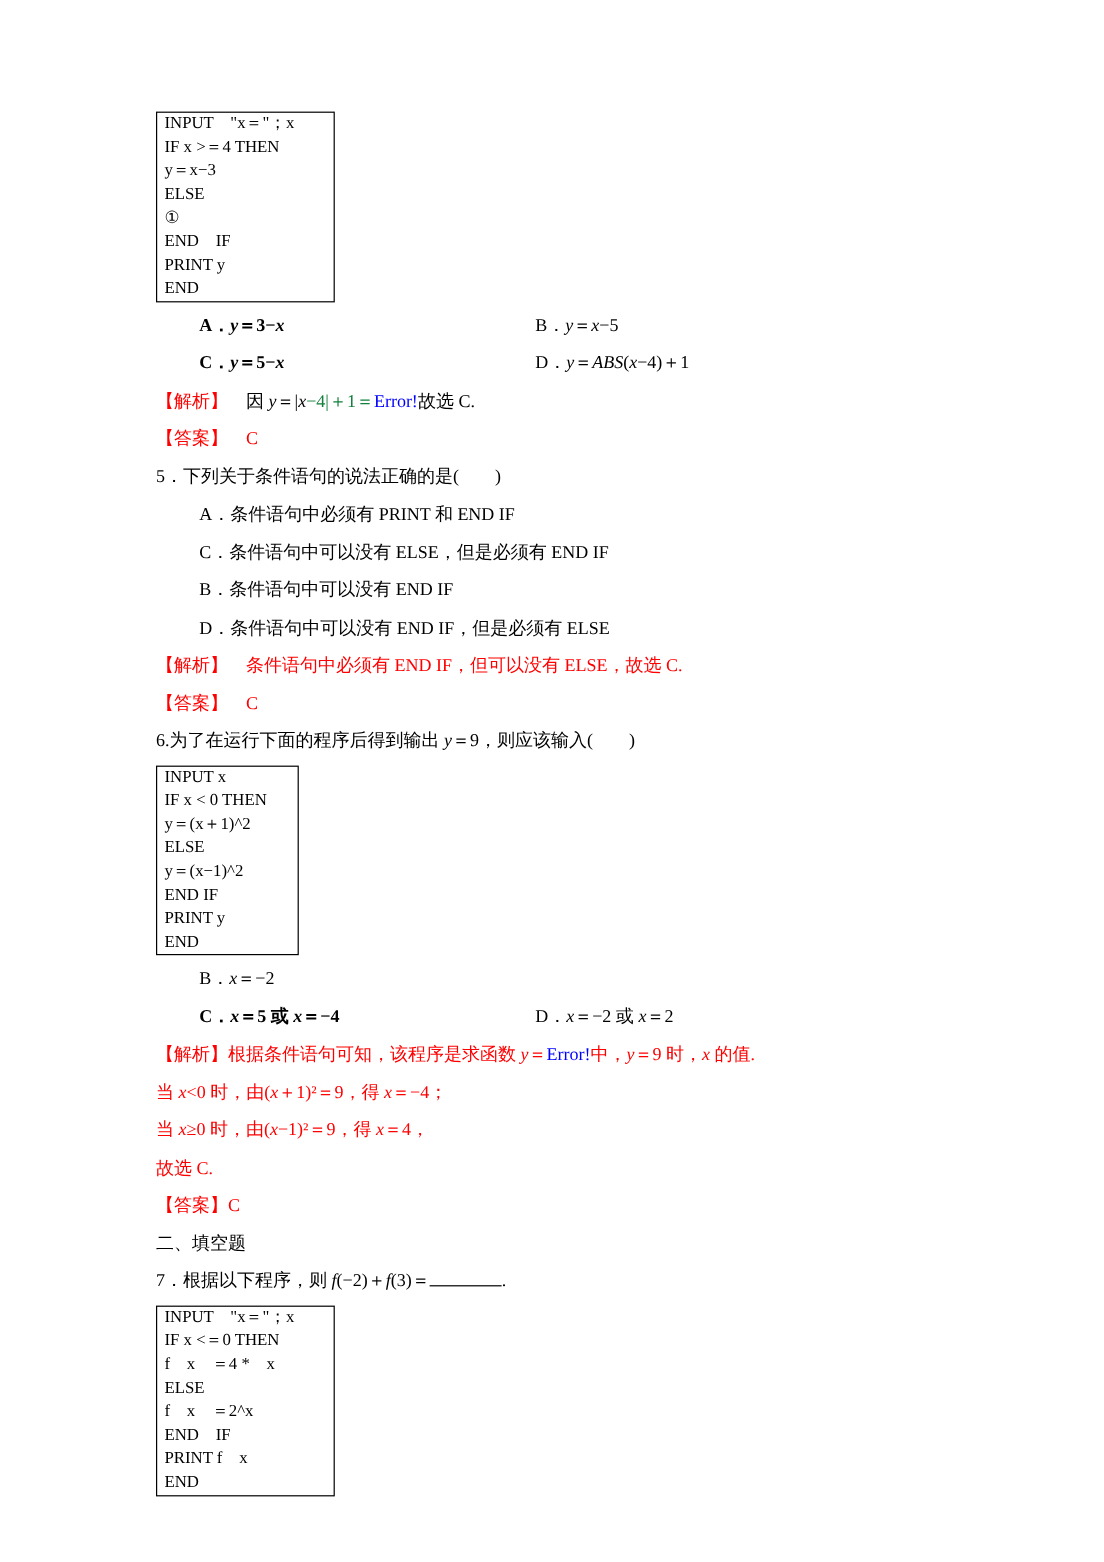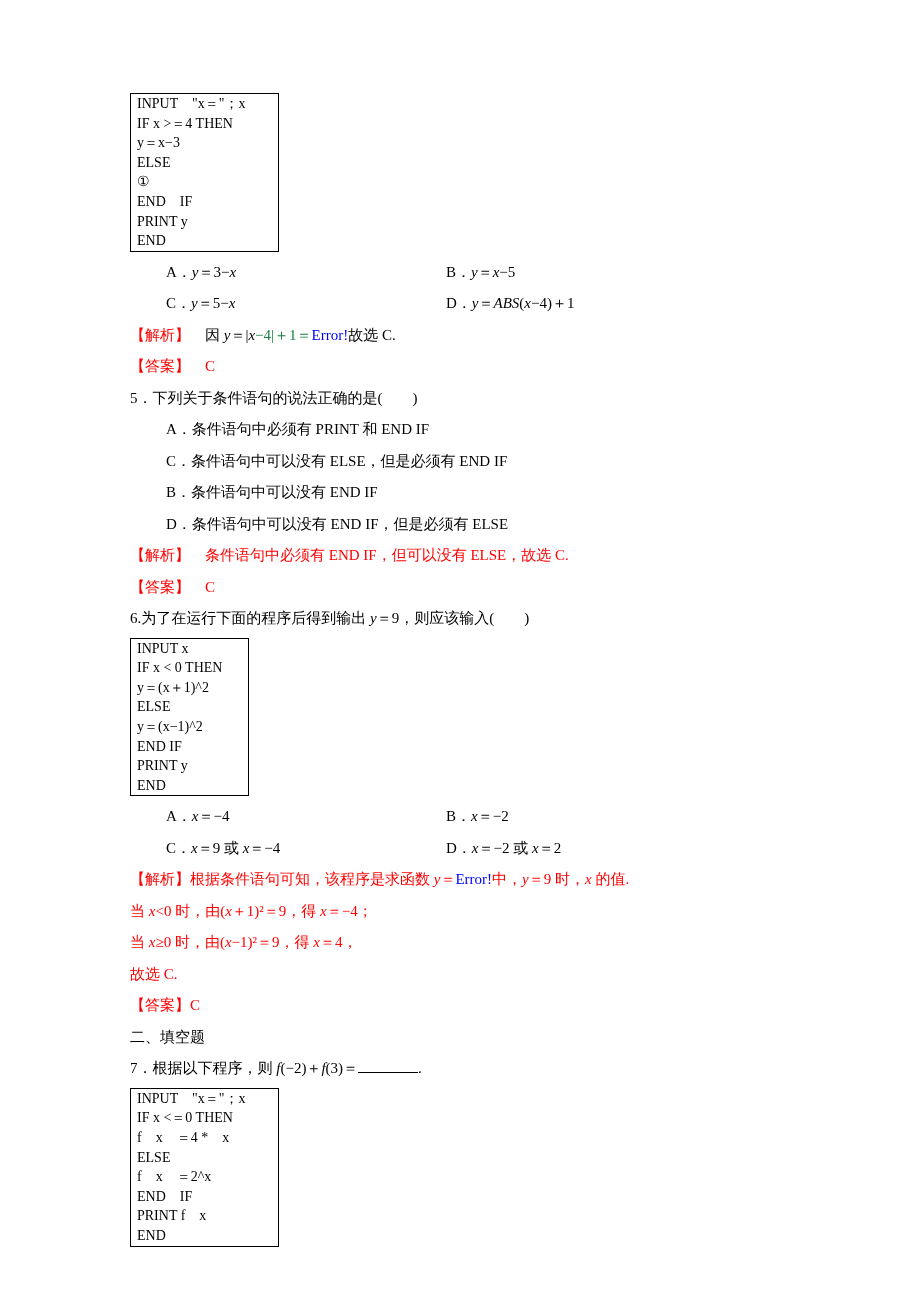--- a/index.html
+++ b/index.html
@@ -26,20 +26,21 @@
     min-width: 135px;
   }
   .indent {
     padding-left: 36px;
   }
   .choices {
     display: flex;
   }
   .choice-left {
     width: 280px;
+    font-weight: bold;
   }
   .choice-right {
     flex: 1;
   }
   .red {
     color: #ff0000;
     font-family: "SimSun", serif;
   }
   .italic {
     font-style: italic;
@@ -114,25 +115,24 @@
   <div>y＝(x＋1)^2</div>
   <div>ELSE</div>
   <div>y＝(x−1)^2</div>
   <div>END IF</div>
   <div>PRINT y</div>
   <div>END</div>
 </div>
 
 <div class="indent">
   <div class="choices line">
-    <div class="choice-left"><span>A．</span><span class="italic">x</span><span>＝−4</span></div>
     <div class="choice-right"><span>B．</span><span class="italic">x</span><span>＝−2</span></div>
   </div>
   <div class="choices line">
-    <div class="choice-left"><span>C．</span><span class="italic">x</span><span>＝9 或 </span><span class="italic">x</span><span>＝−4</span></div>
+    <div class="choice-left"><span>C．</span><span class="italic">x</span><span>＝5 或 </span><span class="italic">x</span><span>＝−4</span></div>
     <div class="choice-right"><span>D．</span><span class="italic">x</span><span>＝−2 或 </span><span class="italic">x</span><span>＝2</span></div>
   </div>
 </div>
 
 <p class="line red"><span>【解析】</span><span>根据条件语句可知，该程序是求函数 </span><span class="italic">y</span><span>＝</span><span class="error-link">Error!</span><span>中，</span><span class="italic">y</span><span>＝9 时，</span><span class="italic">x</span><span> 的值.</span></p>
 
 <p class="line red"><span>当 </span><span class="italic">x</span><span>&lt;0 时，由(</span><span class="italic">x</span><span>＋1)²＝9，得 </span><span class="italic">x</span><span>＝−4；</span></p>
 
 <p class="line red"><span>当 </span><span class="italic">x</span><span>≥0 时，由(</span><span class="italic">x</span><span>−1)²＝9，得 </span><span class="italic">x</span><span>＝4，</span></p>
 

